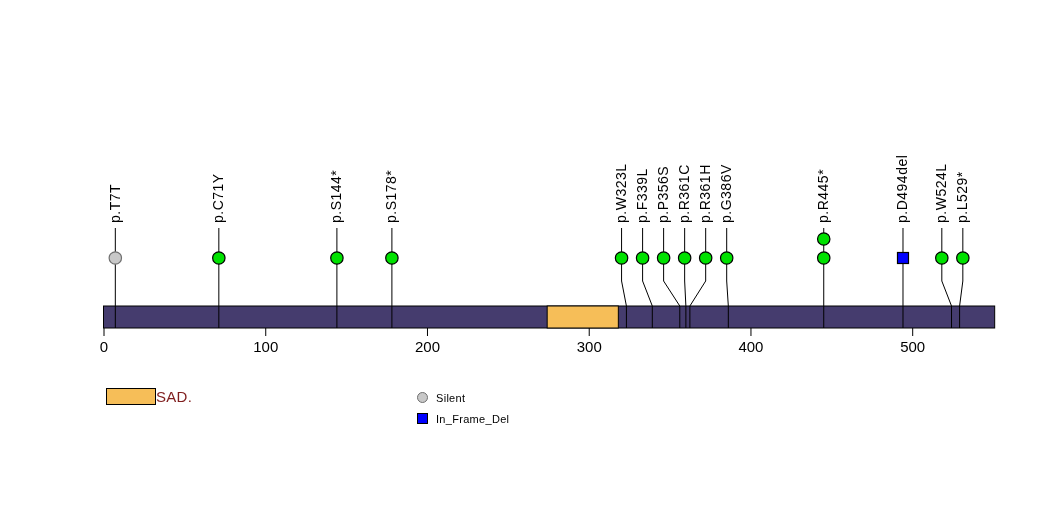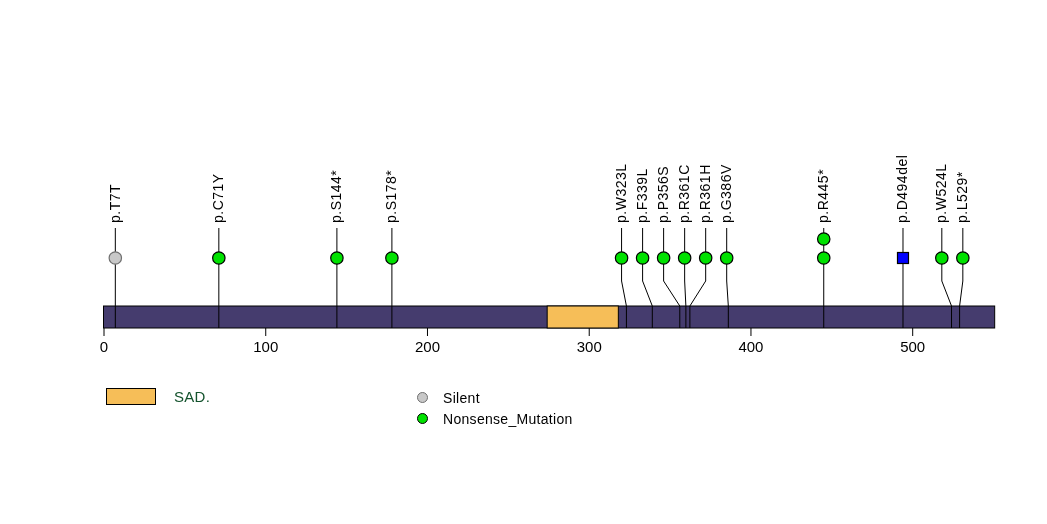--- a/index.html
+++ b/index.html
@@ -16,36 +16,36 @@
   .legend-domain {
     position: absolute; left: 106px; top: 388px;
     display: flex; align-items: center;
   }
   .legend-domain .swatch {
     width: 48px; height: 15px;
     border: 1px solid #000000;
     display: inline-block;
   }
   .legend-domain .lab {
-    margin-left: 18px; font-size: 15px; color: #14532d;
+    font-size: 15px; color: #7f1d1d;
     letter-spacing: 0.3px;
   }
   .legend-mut {
     position: absolute; left: 417px; top: 387px;
   }
   .legend-row {
     display: flex; align-items: center; height: 21px;
   }
   .legend-row .marker {
     width: 11px; height: 11px; box-sizing: border-box;
     display: inline-block; flex: 0 0 auto;
   }
   .legend-row .marker.circle { border-radius: 50%; }
   .legend-row .lab {
-    margin-left: 15px; font-size: 14px; color: #000000;
+    margin-left: 8px; font-size: 11px; color: #000000;
     letter-spacing: 0.3px; white-space: nowrap;
   }
 </style>
 </head>
 <body>
 
 <div id="canvas">
   <svg id="plot-svg" width="1047" height="524" viewBox="0 0 1047 524">
       <rect x="103.5" y="306" width="891.1874" height="22" fill="#453C6E" stroke="#000000" stroke-width="1"></rect>
       <rect x="547.1676" y="306" width="71.16560000000004" height="22" fill="#F6BE58" stroke="#000000" stroke-width="1"></rect>
@@ -110,17 +110,17 @@
     <span class="swatch" title="SAD." style="background: rgb(246, 190, 88);"></span>
     <span class="lab">SAD.</span>
   </div>
 
   <div class="legend-mut">
       <div class="legend-row">
         <span class="marker circle" style="background: rgb(200, 200, 200); border: 1px solid rgb(112, 112, 112);"></span>
         <span class="lab">Silent</span>
       </div>
       <div class="legend-row">
-        <span class="marker circle" style="background: rgb(0, 226, 0); border: 1px solid rgb(0, 0, 0);"></span>
-        <span class="lab">Nonsense_Mutation</span>
+        <span class="marker" style="background: rgb(0, 0, 255); border: 1px solid rgb(0, 0, 0);"></span>
+        <span class="lab">In_Frame_Del</span>
       </div>
     </div>
 </div>
 
 </body></html>

